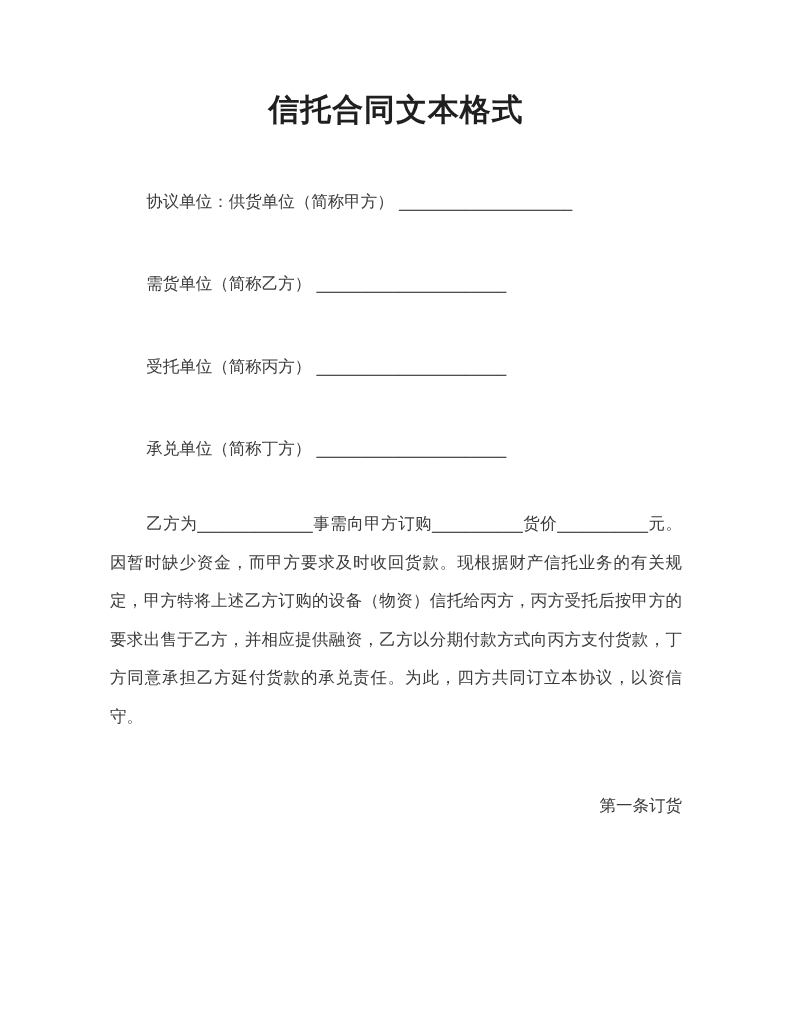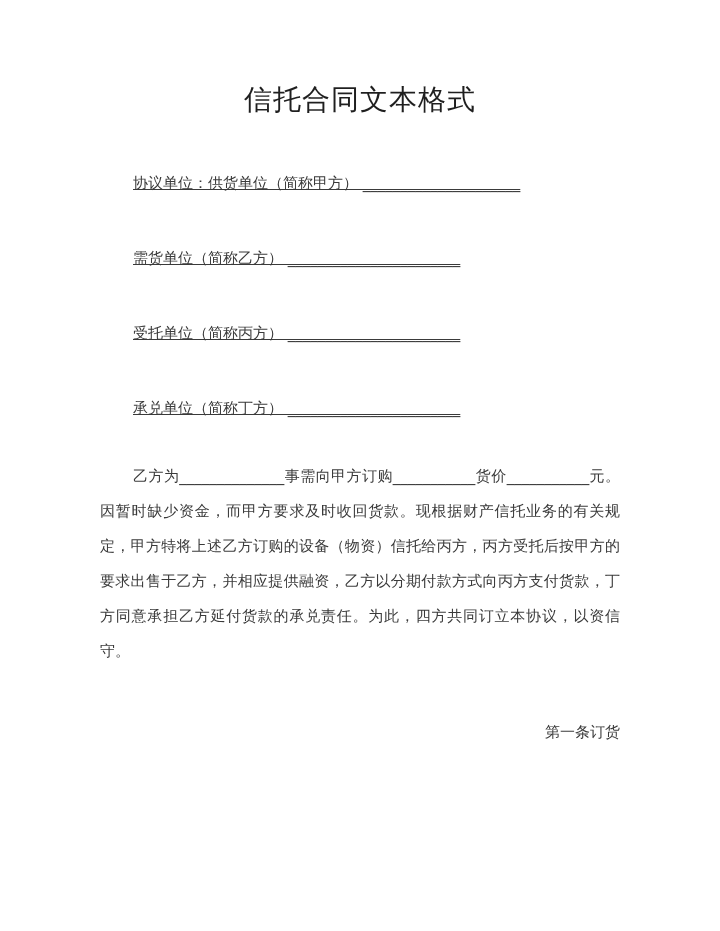--- a/index.html
+++ b/index.html
@@ -16,41 +16,40 @@
   }
   .page {
     box-sizing: border-box;
     width: 720px;
     height: 931px;
     padding: 84px 100px 0 100px;
   }
   .doc-title {
     margin: 0;
     font-family: "DejaVu Serif", serif;
-    font-weight: 400;
+    font-weight: 700;
     font-size: 28px;
     line-height: 32px;
     letter-spacing: 1px;
     text-align: center;
     color: #1f1f1f;
   }
   .doc-number-line {
     margin-top: 106px;
     padding-left: 33px;
     font-size: 15px;
     line-height: 16px;
     white-space: nowrap;
   }
   .party-line {
     margin-top: 59px;
     padding-left: 33px;
     font-size: 15px;
     line-height: 16px;
     white-space: nowrap;
-    text-decoration: underline;
   }
   .intro-paragraph {
     margin-top: 43px;
     font-size: 15px;
     line-height: 35px;
     text-align: justify;
     text-indent: 33px;
     word-break: break-all;
   }
   .section-heading {

